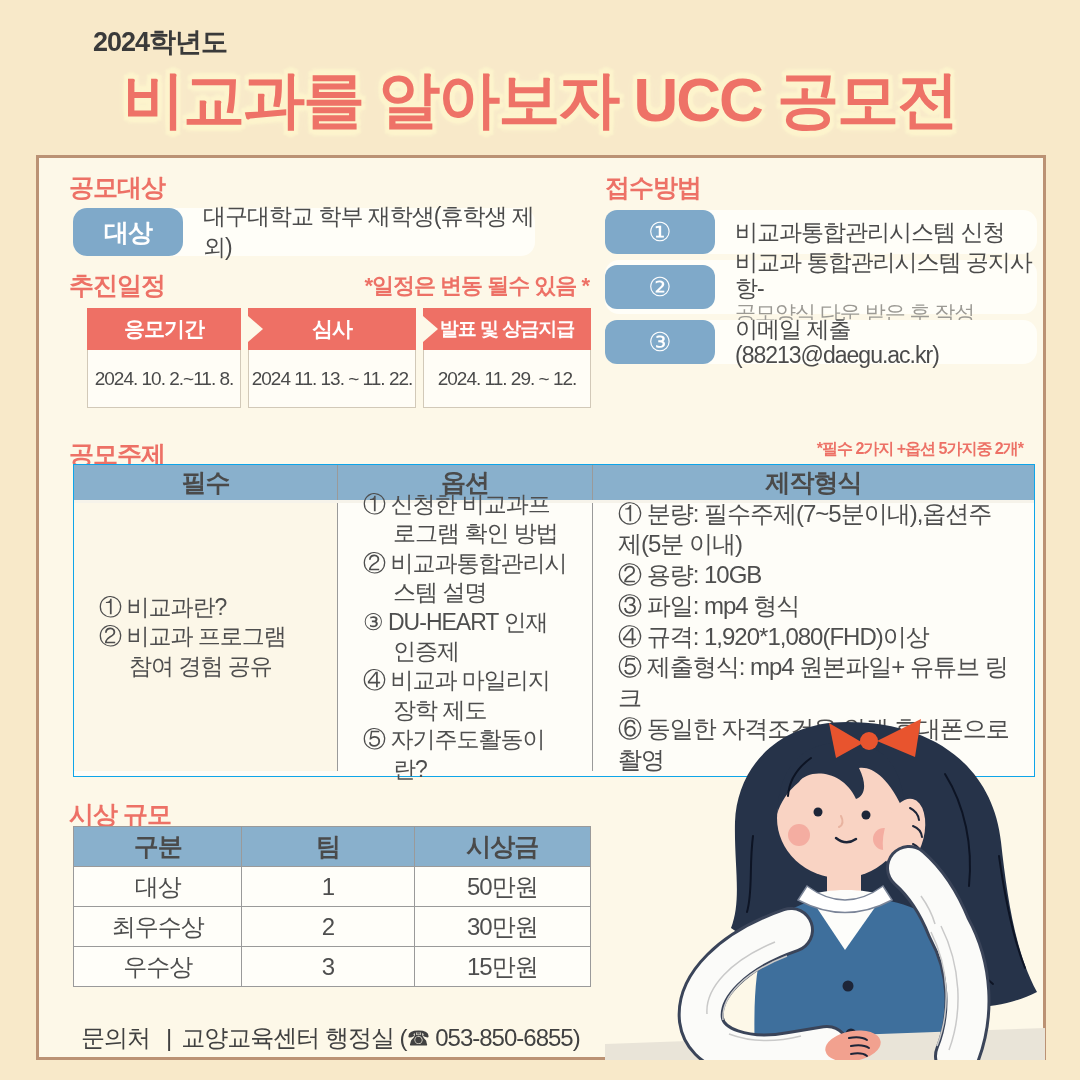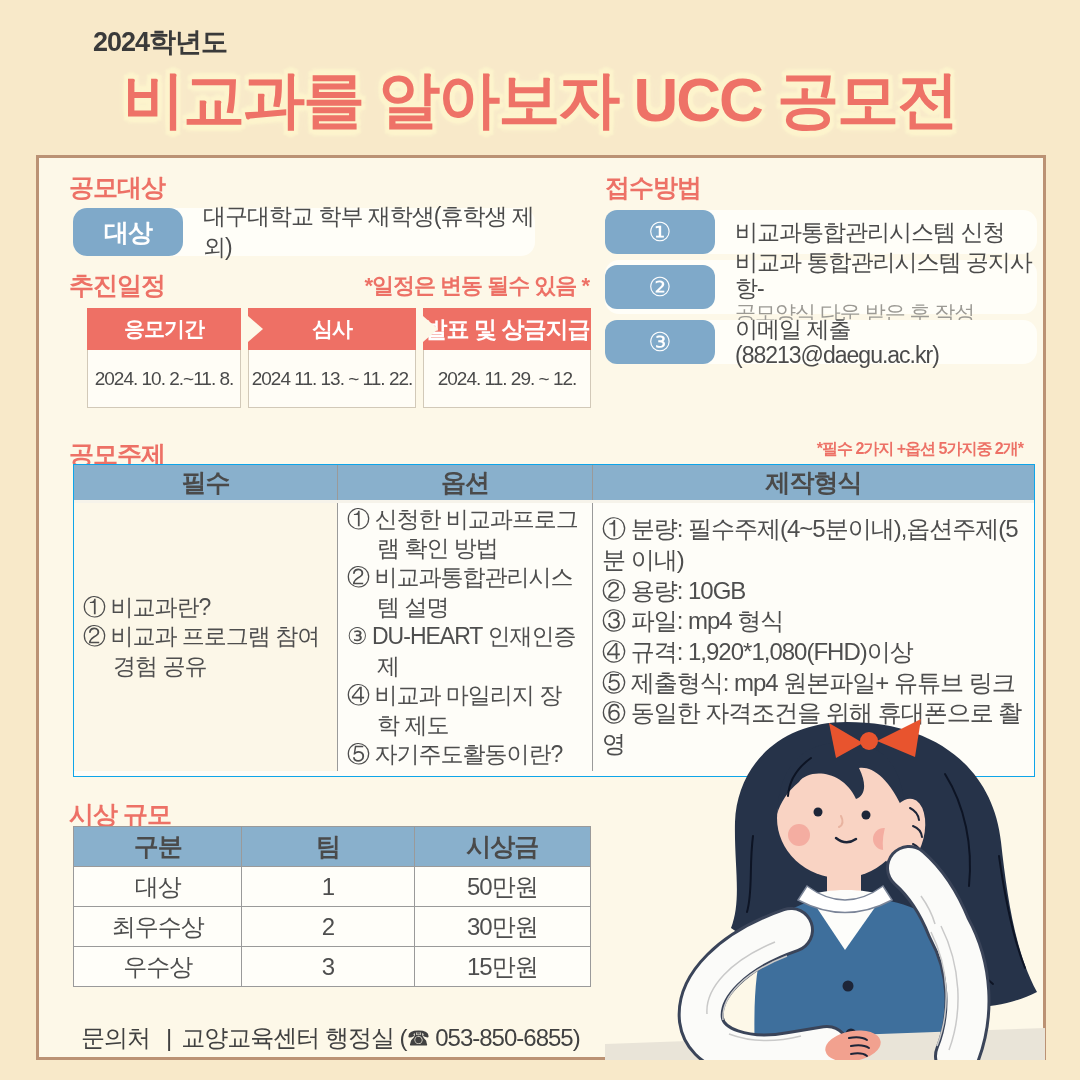--- a/index.html
+++ b/index.html
@@ -94,21 +94,21 @@
     background:#fefdf8; border:1px solid #0ea5e9;
   }
   .tt-head { display:flex; height:38px; background:#89b0cc; border-bottom:3px solid #f6f3ea; }
   .tt-head > div {
     display:flex; align-items:center; justify-content:center;
     font-size:25px; font-weight:bold; color:#4a4a4a; letter-spacing:-1px;
   }
   .tt-body { display:flex; height:268px; }
   .tt-col {
     display:flex; flex-direction:column; justify-content:center;
-    padding:0 9px; font-size:23px; color:#4e4e4e; line-height:1.28; letter-spacing:-1px;
+    padding:0 25px; font-size:23px; color:#4e4e4e; line-height:1.28; letter-spacing:-1px;
   }
   .c1 { width:263px; } .c2 { width:255px; } .c3 { width:442px; }
   .tt-head .c2, .tt-head .c3, .tt-body .c2, .tt-body .c3 { border-left:1px solid #9a9a9a; }
   .tt-body .c1 { background:#fcf7e8; }
   .hang { padding-left:30px; text-indent:-30px; }
   .tt-body .c3 { font-size:24px; }
   
   .awards-table {
     position:absolute; left:34px; top:668px; width:518px;
     background:#fffef9; border:1px solid #9a9a9a; border-collapse:collapse;
@@ -149,21 +149,21 @@
 
   <div class="sched-card" style="left:34px;padding-left:14px;">
     <div class="sched-head">응모기간</div>
     <div class="sched-body">2024. 10. 2.~11. 8.</div>
   </div>
   <div class="sched-card" style="left:209px;">
     <div class="sched-head arrow">심사</div>
     <div class="sched-body">2024  11. 13. ~ 11. 22.</div>
   </div>
   <div class="sched-card" style="left:384px;">
-    <div class="sched-head arrow" style="font-size:23px;">발표 및 상금지급</div>
+    <div class="sched-head arrow" style="font-size:19px;">발표 및 상금지급</div>
     <div class="sched-body">2024. 11. 29. ~ 12.</div>
   </div>
 
   <div class="sec-heading" style="left:566px; top:13px;">접수방법</div>
   <div class="apply-row" style="top:52px; height:44px;">
     <div class="apply-badge">①</div>
     <div class="apply-text">
         <span>비교과통합관리시스템 신청</span>
       </div>
   </div>
@@ -196,21 +196,21 @@
         <div class="hang">② 비교과 프로그램 참여 경험 공유</div>
       </div>
       <div class="tt-col c2">
         <div class="hang">① 신청한 비교과프로그램 확인 방법</div>
         <div class="hang">② 비교과통합관리시스템 설명</div>
         <div class="hang">③ DU-HEART 인재인증제</div>
         <div class="hang">④ 비교과 마일리지 장학 제도</div>
         <div class="hang">⑤ 자기주도활동이란?</div>
       </div>
       <div class="tt-col c3">
-        <div>① 분량: 필수주제(4~5분이내),옵션주제(5분 이내)</div>
+        <div>① 분량: 필수주제(7~5분이내),옵션주제(5분 이내)</div>
         <div>② 용량: 10GB</div>
         <div>③ 파일: mp4 형식</div>
         <div>④ 규격: 1,920*1,080(FHD)이상</div>
         <div>⑤ 제출형식: mp4 원본파일+ 유튜브 링크</div>
         <div>⑥ 동일한 자격조건을 위해 휴대폰으로 촬영</div>
       </div>
     </div>
   </div>
 
   <div class="sec-heading" style="left:30px; top:640px;">시상 규모</div>

